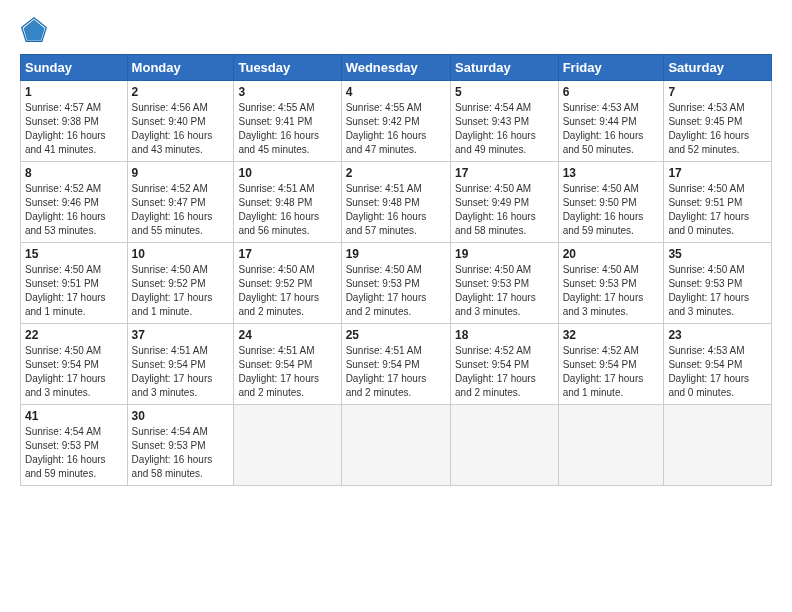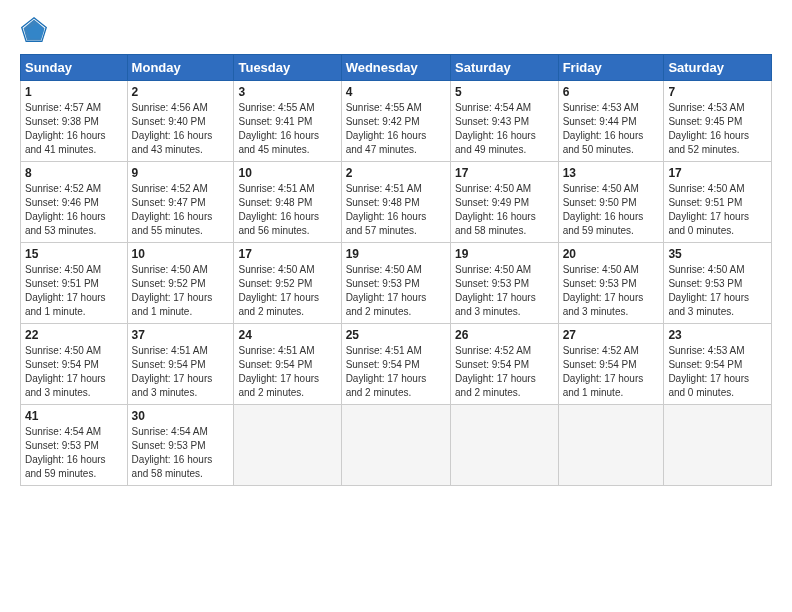--- a/index.html
+++ b/index.html
@@ -303,28 +303,28 @@
 and 2 minutes.</div>
           </td>
           <td>
             <span class="day-num">25</span>
             <div class="day-info" style="white-space: pre-line;">Sunrise: 4:51 AM
 Sunset: 9:54 PM
 Daylight: 17 hours
 and 2 minutes.</div>
           </td>
           <td>
-            <span class="day-num">26</span>
+            <span class="day-num">18</span>
             <div class="day-info" style="white-space: pre-line;">Sunrise: 4:52 AM
 Sunset: 9:54 PM
 Daylight: 17 hours
 and 2 minutes.</div>
           </td>
           <td>
-            <span class="day-num">27</span>
+            <span class="day-num">32</span>
             <div class="day-info" style="white-space: pre-line;">Sunrise: 4:52 AM
 Sunset: 9:54 PM
 Daylight: 17 hours
 and 1 minute.</div>
           </td>
           <td>
             <span class="day-num">23</span>
             <div class="day-info" style="white-space: pre-line;">Sunrise: 4:53 AM
 Sunset: 9:54 PM
 Daylight: 17 hours

